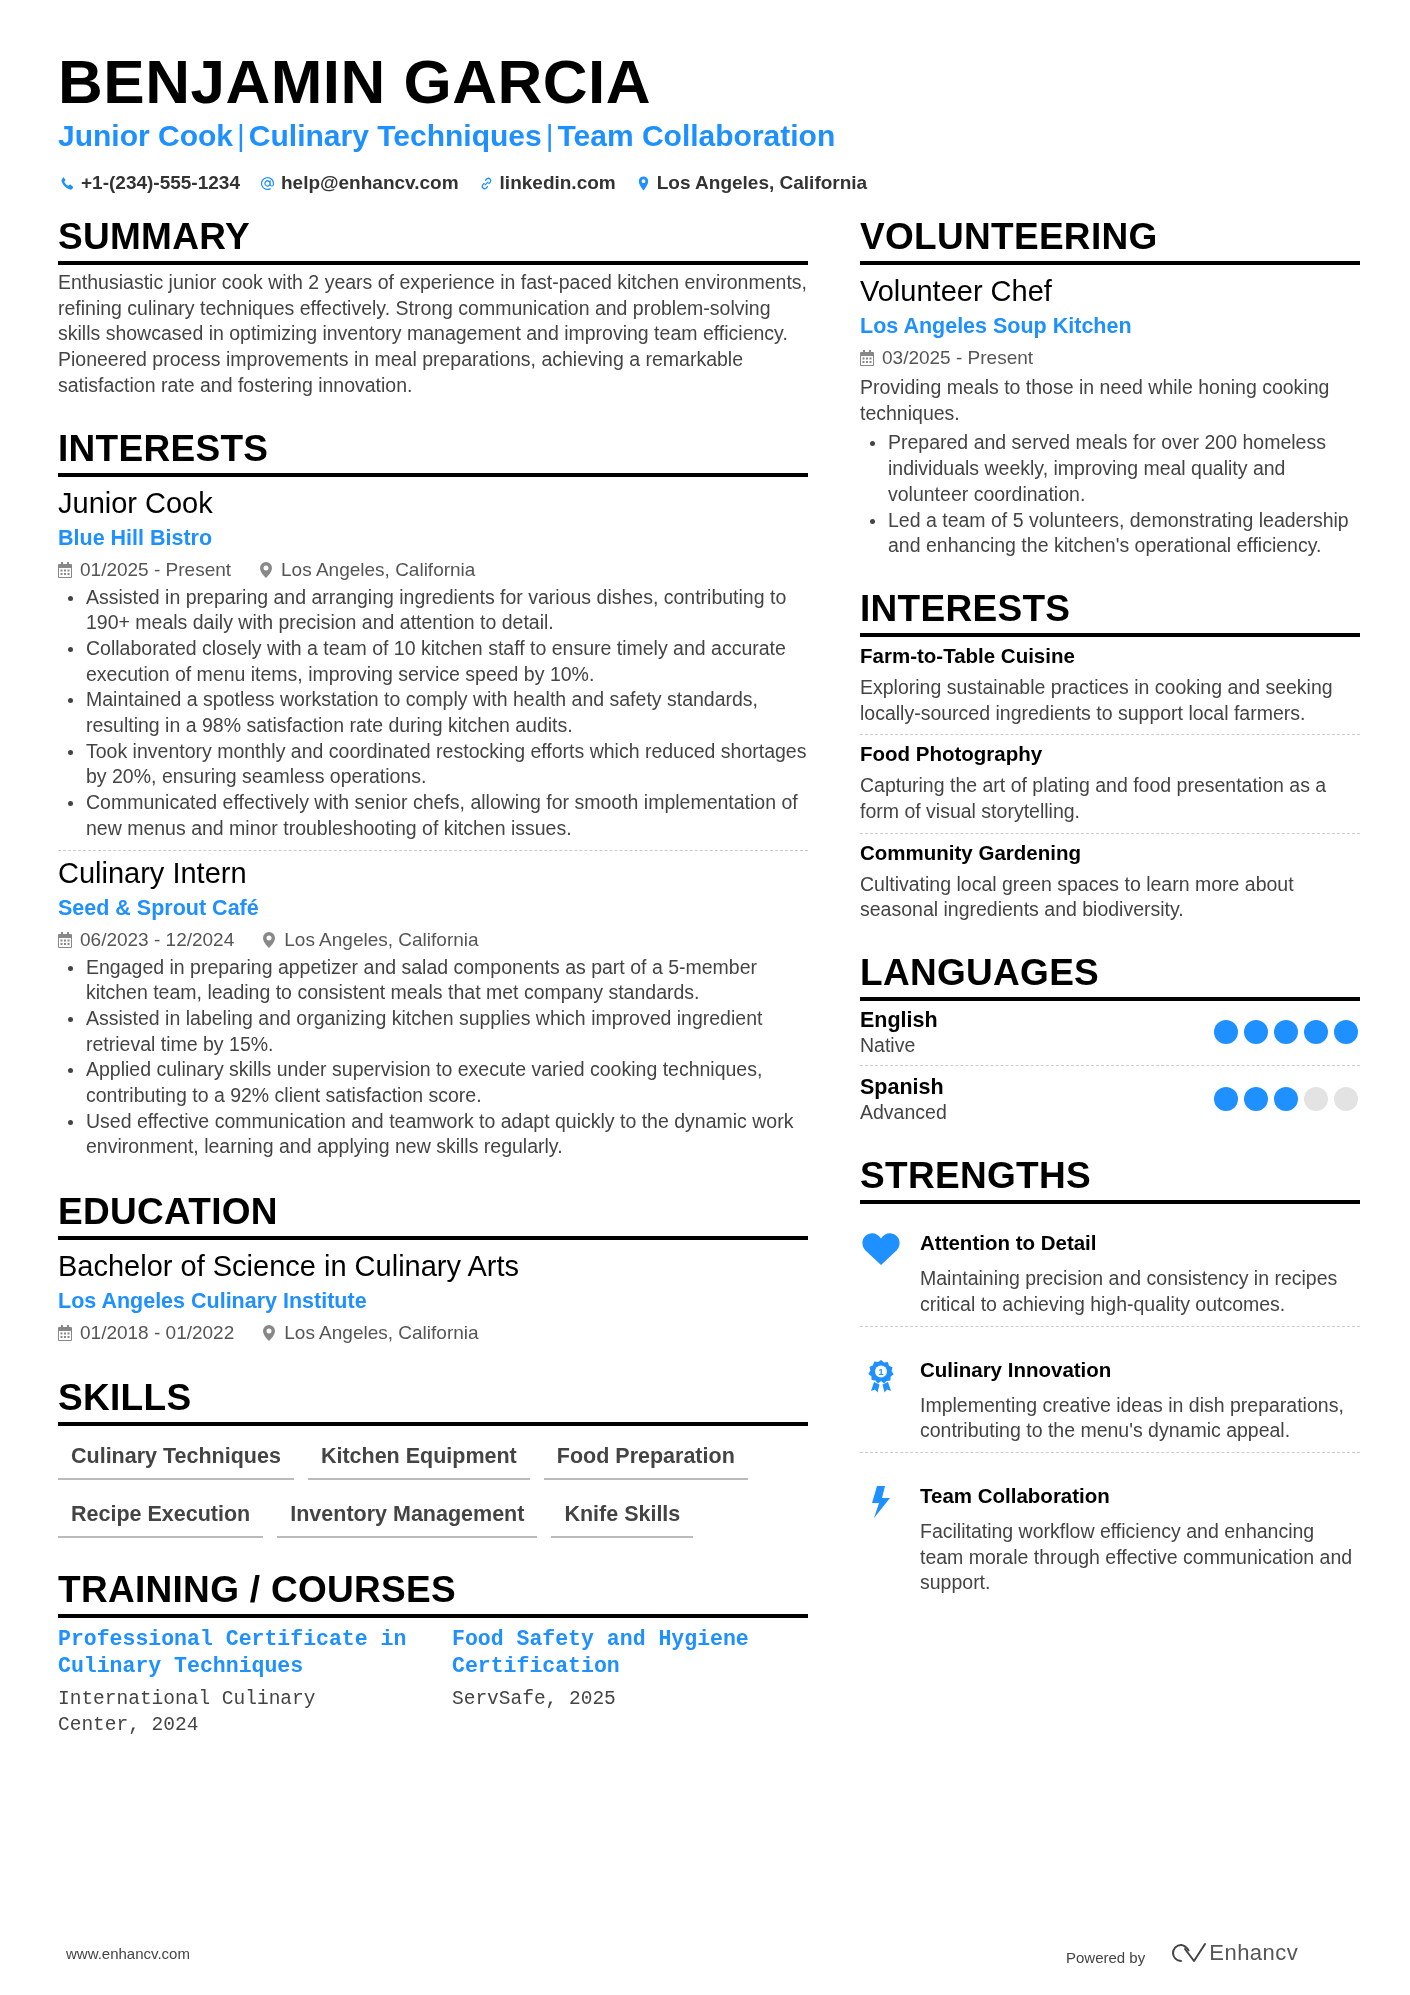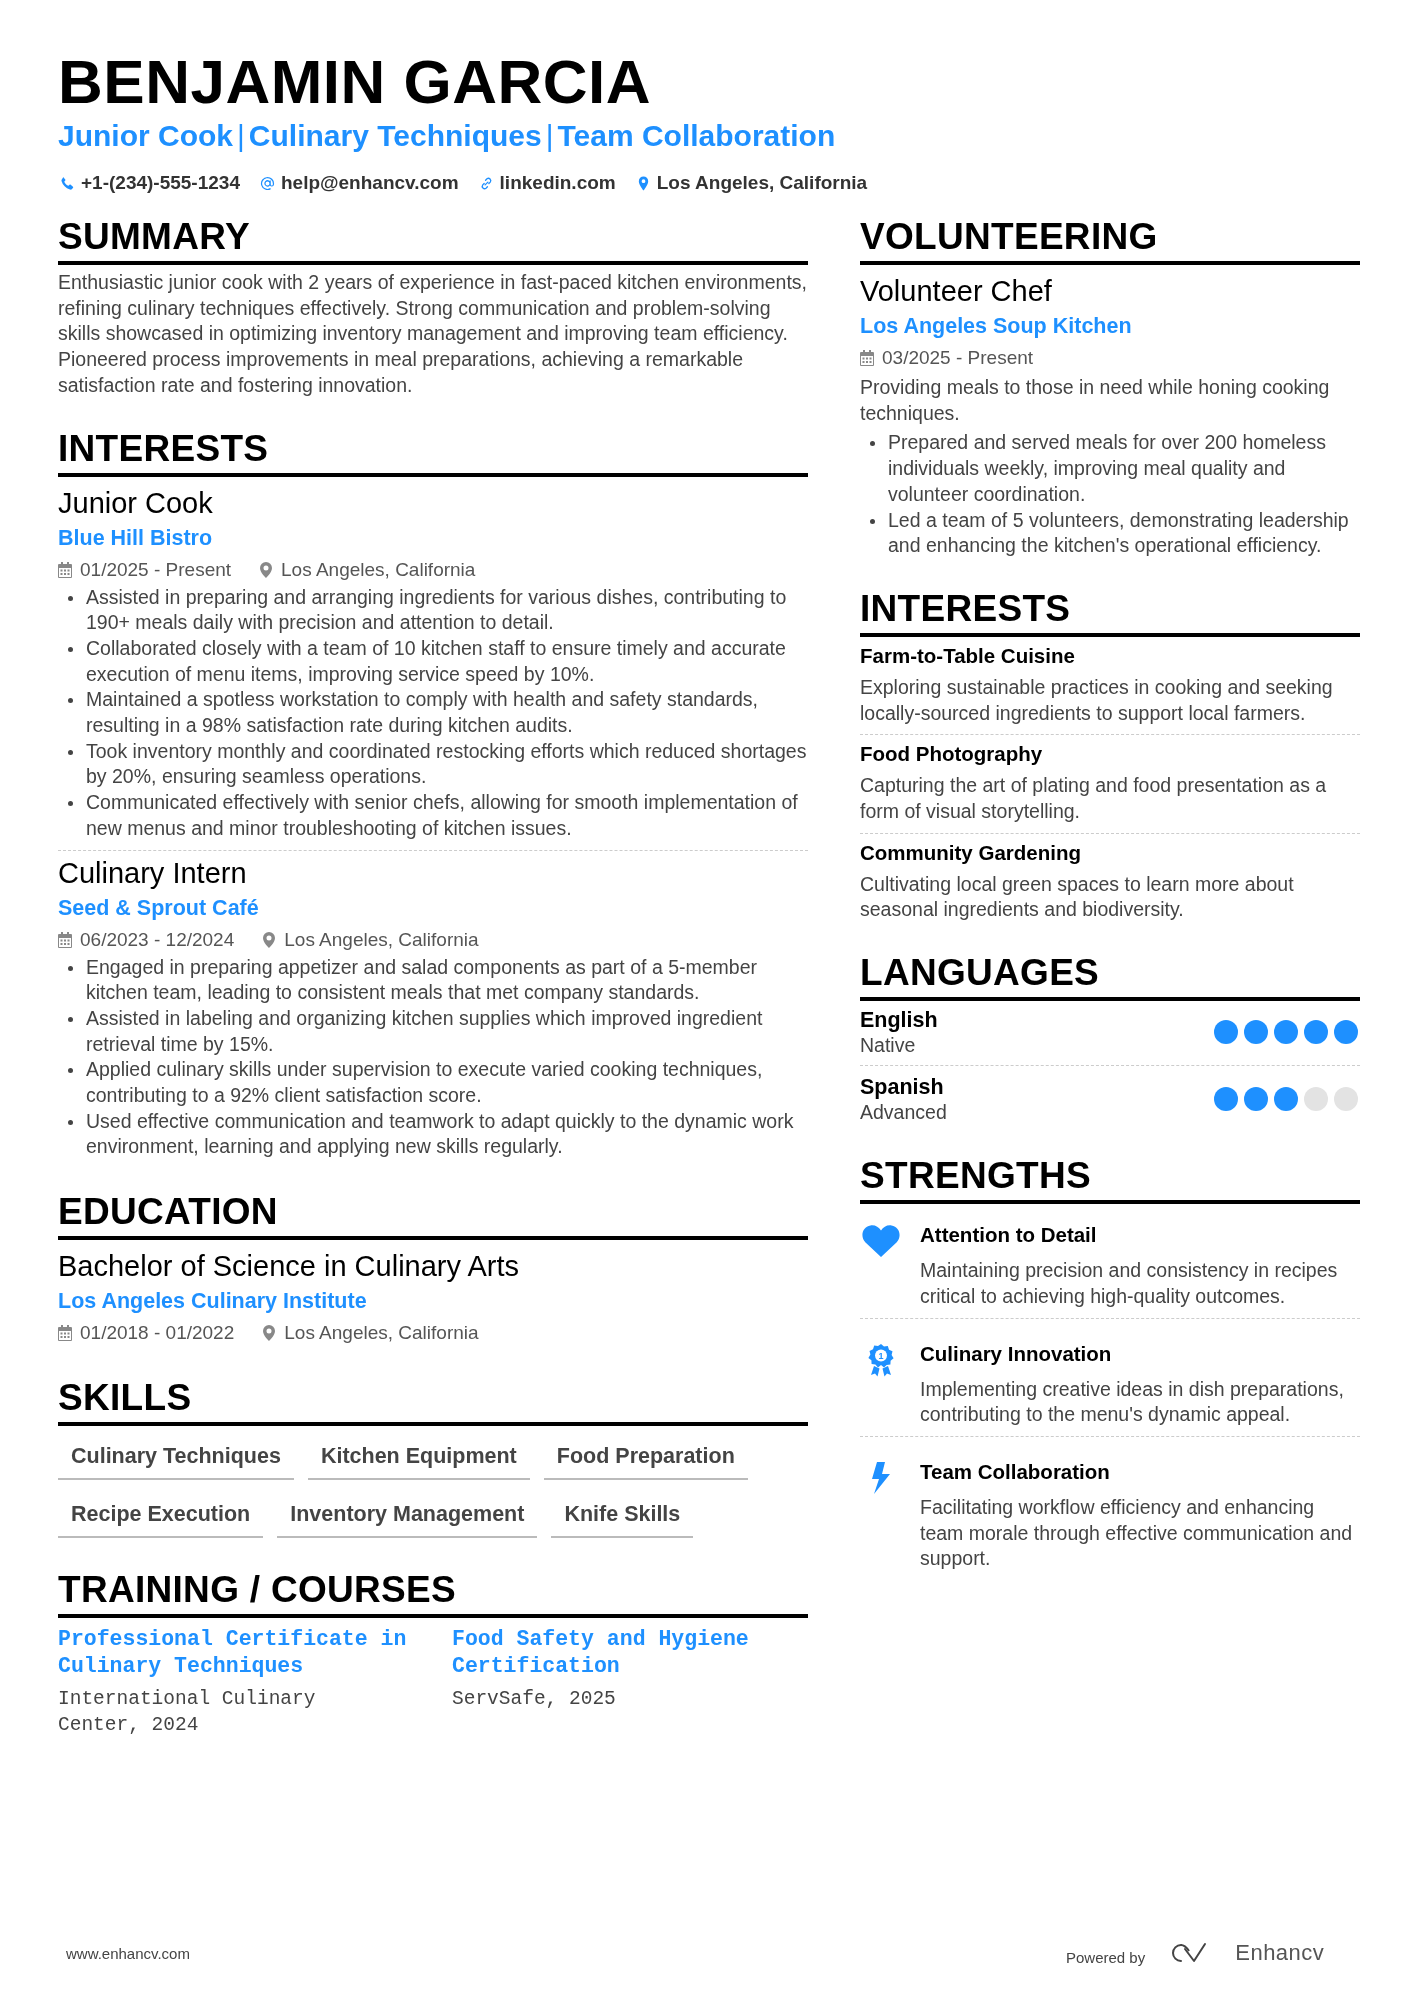--- a/index.html
+++ b/index.html
@@ -46,29 +46,29 @@
   .lang-row { display: flex; justify-content: space-between; align-items: center; padding: 6px 0 4px 0; }
   .lang-name { font-size: 21.5px; font-weight: 700; color: #000; line-height: 26px; }
   .lang-level { font-size: 19.5px; color: #444; line-height: 24px; }
   .dots { display: flex; gap: 6px; padding-right: 2px; }
   .dot { width: 24px; height: 24px; border-radius: 50%; background: #1e90ff; }
   .dot.off { background: #e3e3e3; }
 
   .interest-title { font-size: 20.5px; font-weight: 700; color: #000; line-height: 26px; margin-top: 6px; }
   .interest-desc { font-size: 19.5px; line-height: 25.7px; color: #444; margin-top: 6px; }
 
-  .strength { display: flex; gap: 18px; padding-top: 18px; }
+  .strength { display: flex; gap: 18px; padding-top: 26px; }
   .strength .ico { width: 42px; flex: none; display: flex; justify-content: center; padding-top: 2px; }
   .strength .ico svg { fill: #1e90ff; }
   .strength-title { font-size: 20.5px; font-weight: 700; color: #000; line-height: 26px; }
   .strength-desc { font-size: 19.5px; line-height: 25.7px; color: #444; margin-top: 10px; }
 
   .footer-left { position: absolute; left: 66px; top: 1945px; font-size: 15px; color: #444; }
   .footer-right { position: absolute; left: 1066px; top: 1940px; display: flex; align-items: flex-end; gap: 20px; font-size: 15px; color: #444; }
-  .brand { display: flex; align-items: center; gap: 26px; font-size: 22px; color: #555; letter-spacing: 0.5px; }
+  .brand { display: flex; align-items: center; gap: 0; font-size: 22px; color: #555; letter-spacing: 0.5px; }
 </style>
 </head>
 <body>
 
 <div class="name">BENJAMIN GARCIA</div>
 
 <div class="subtitle">
   <span>Junior Cook</span><span class="sep">|</span><span>Culinary Techniques</span><span class="sep">|</span><span>Team Collaboration</span>
 </div>
 

